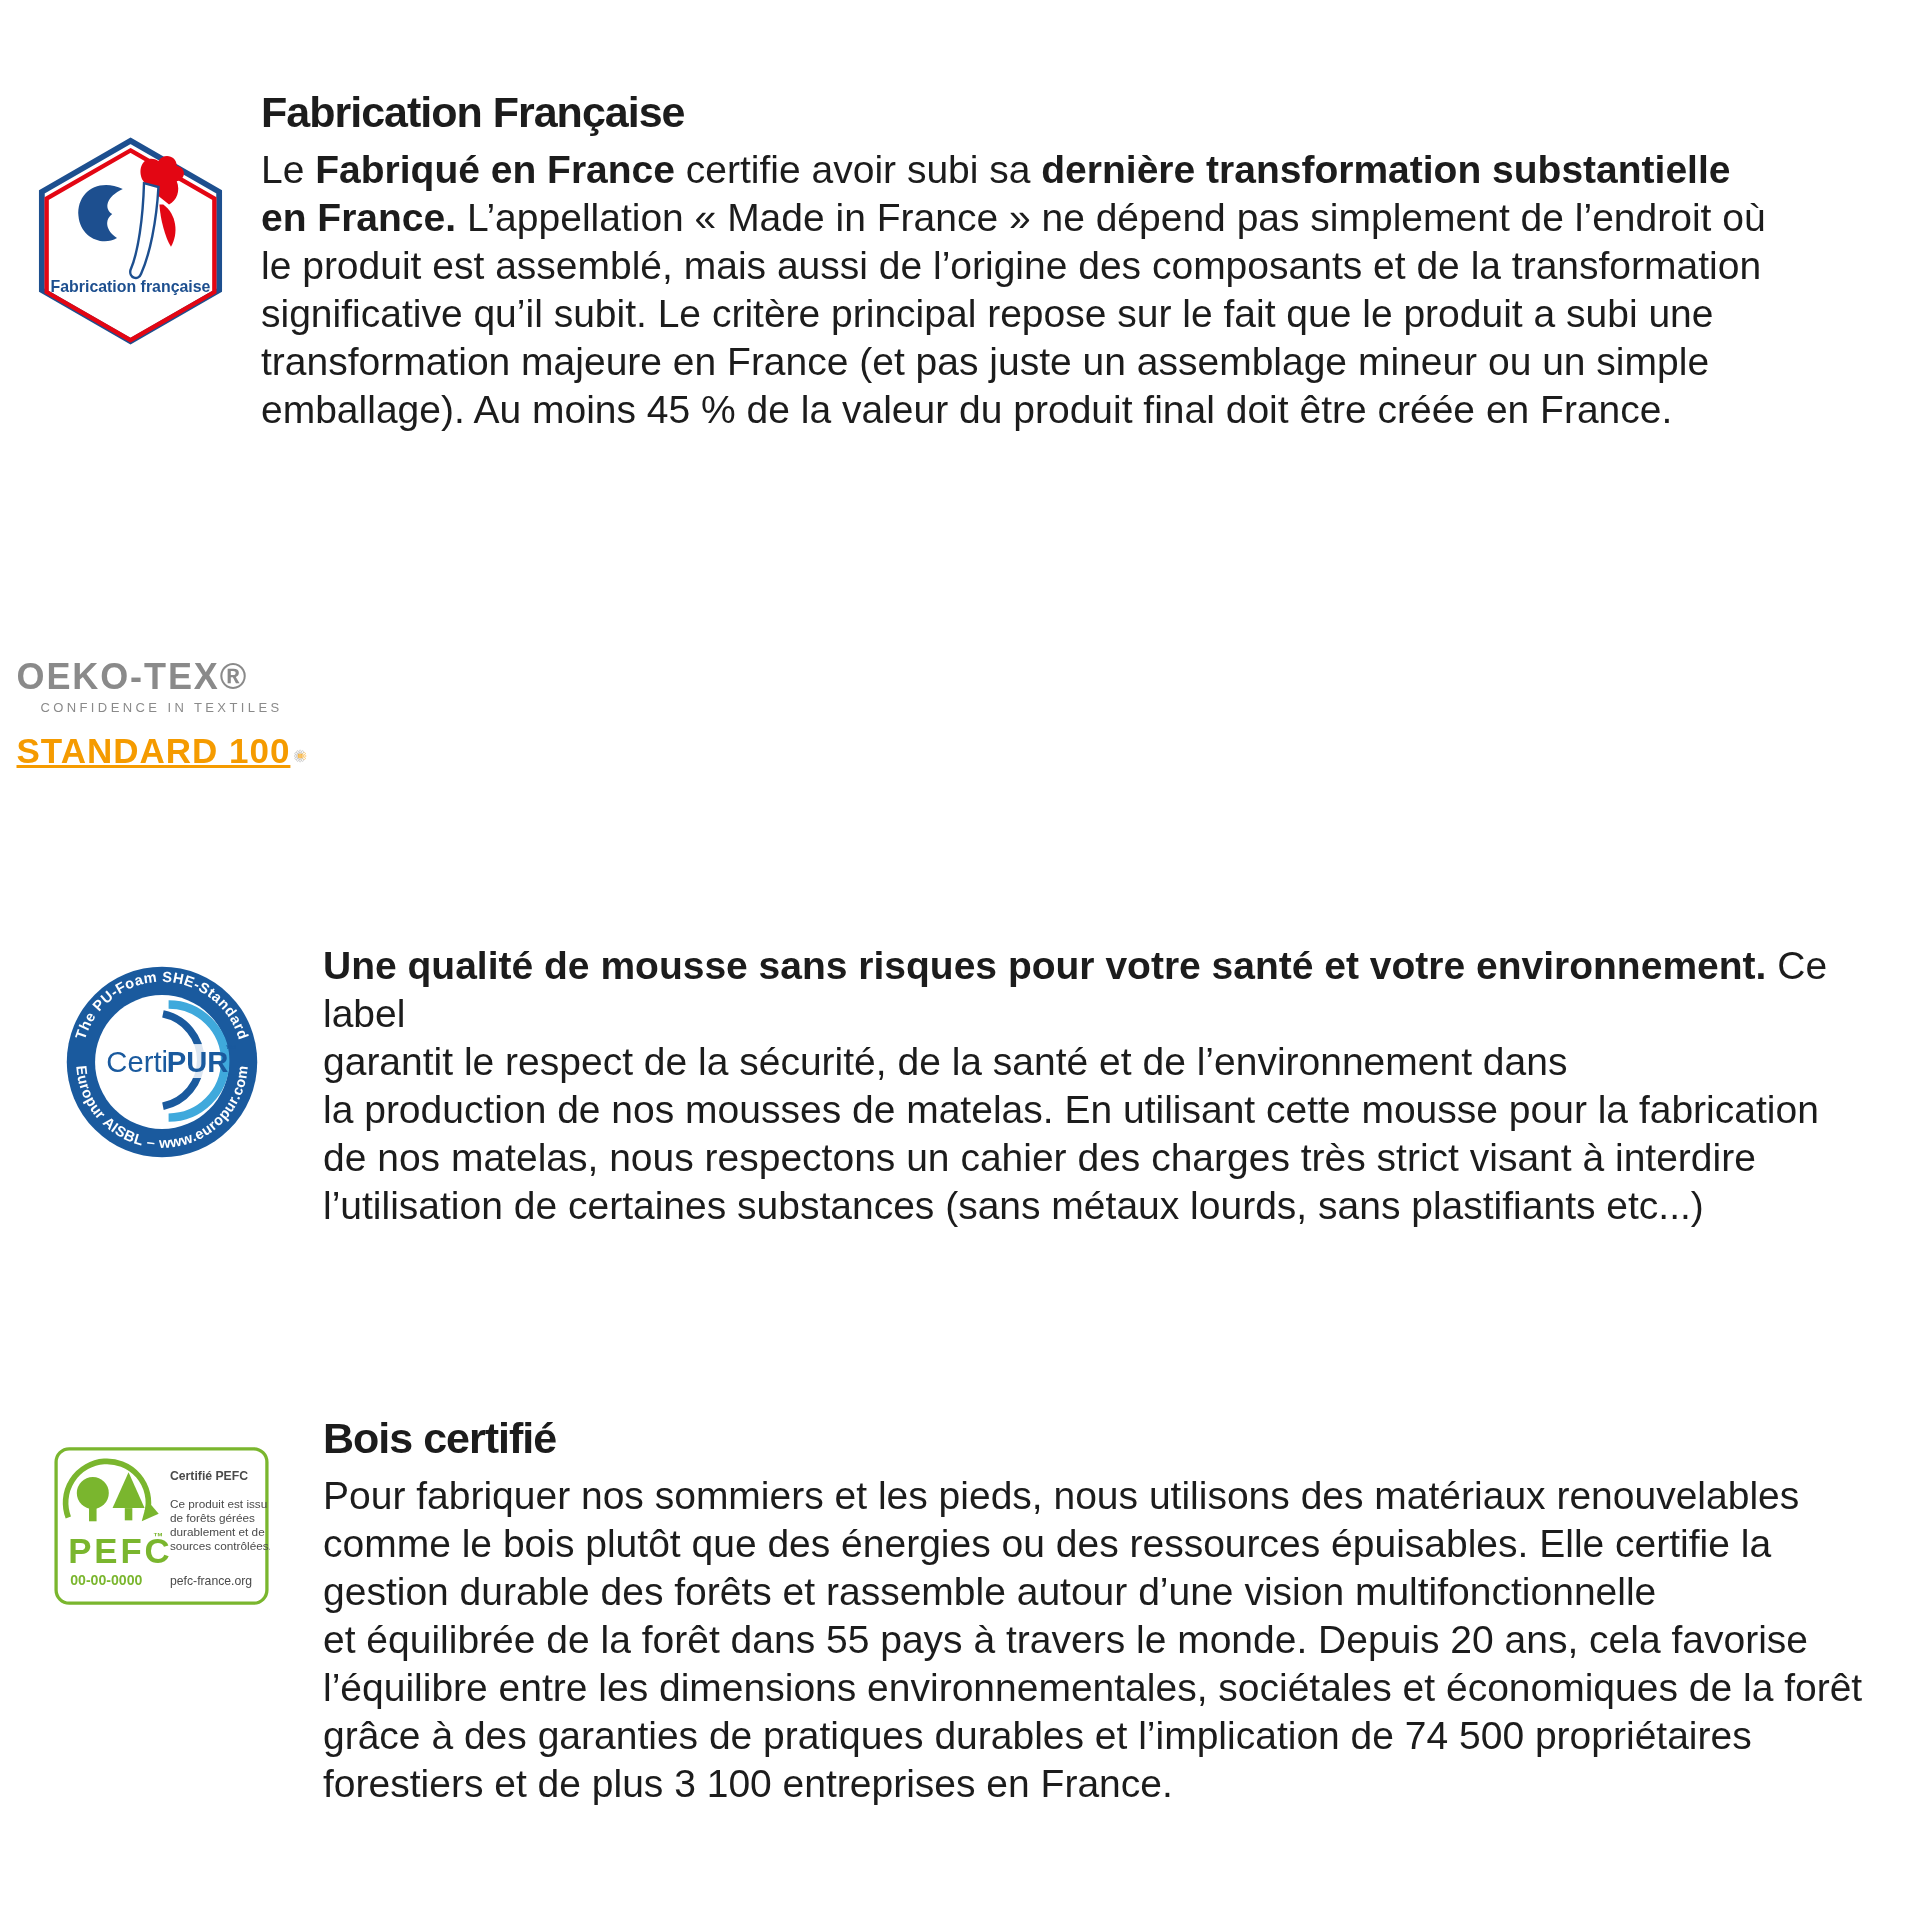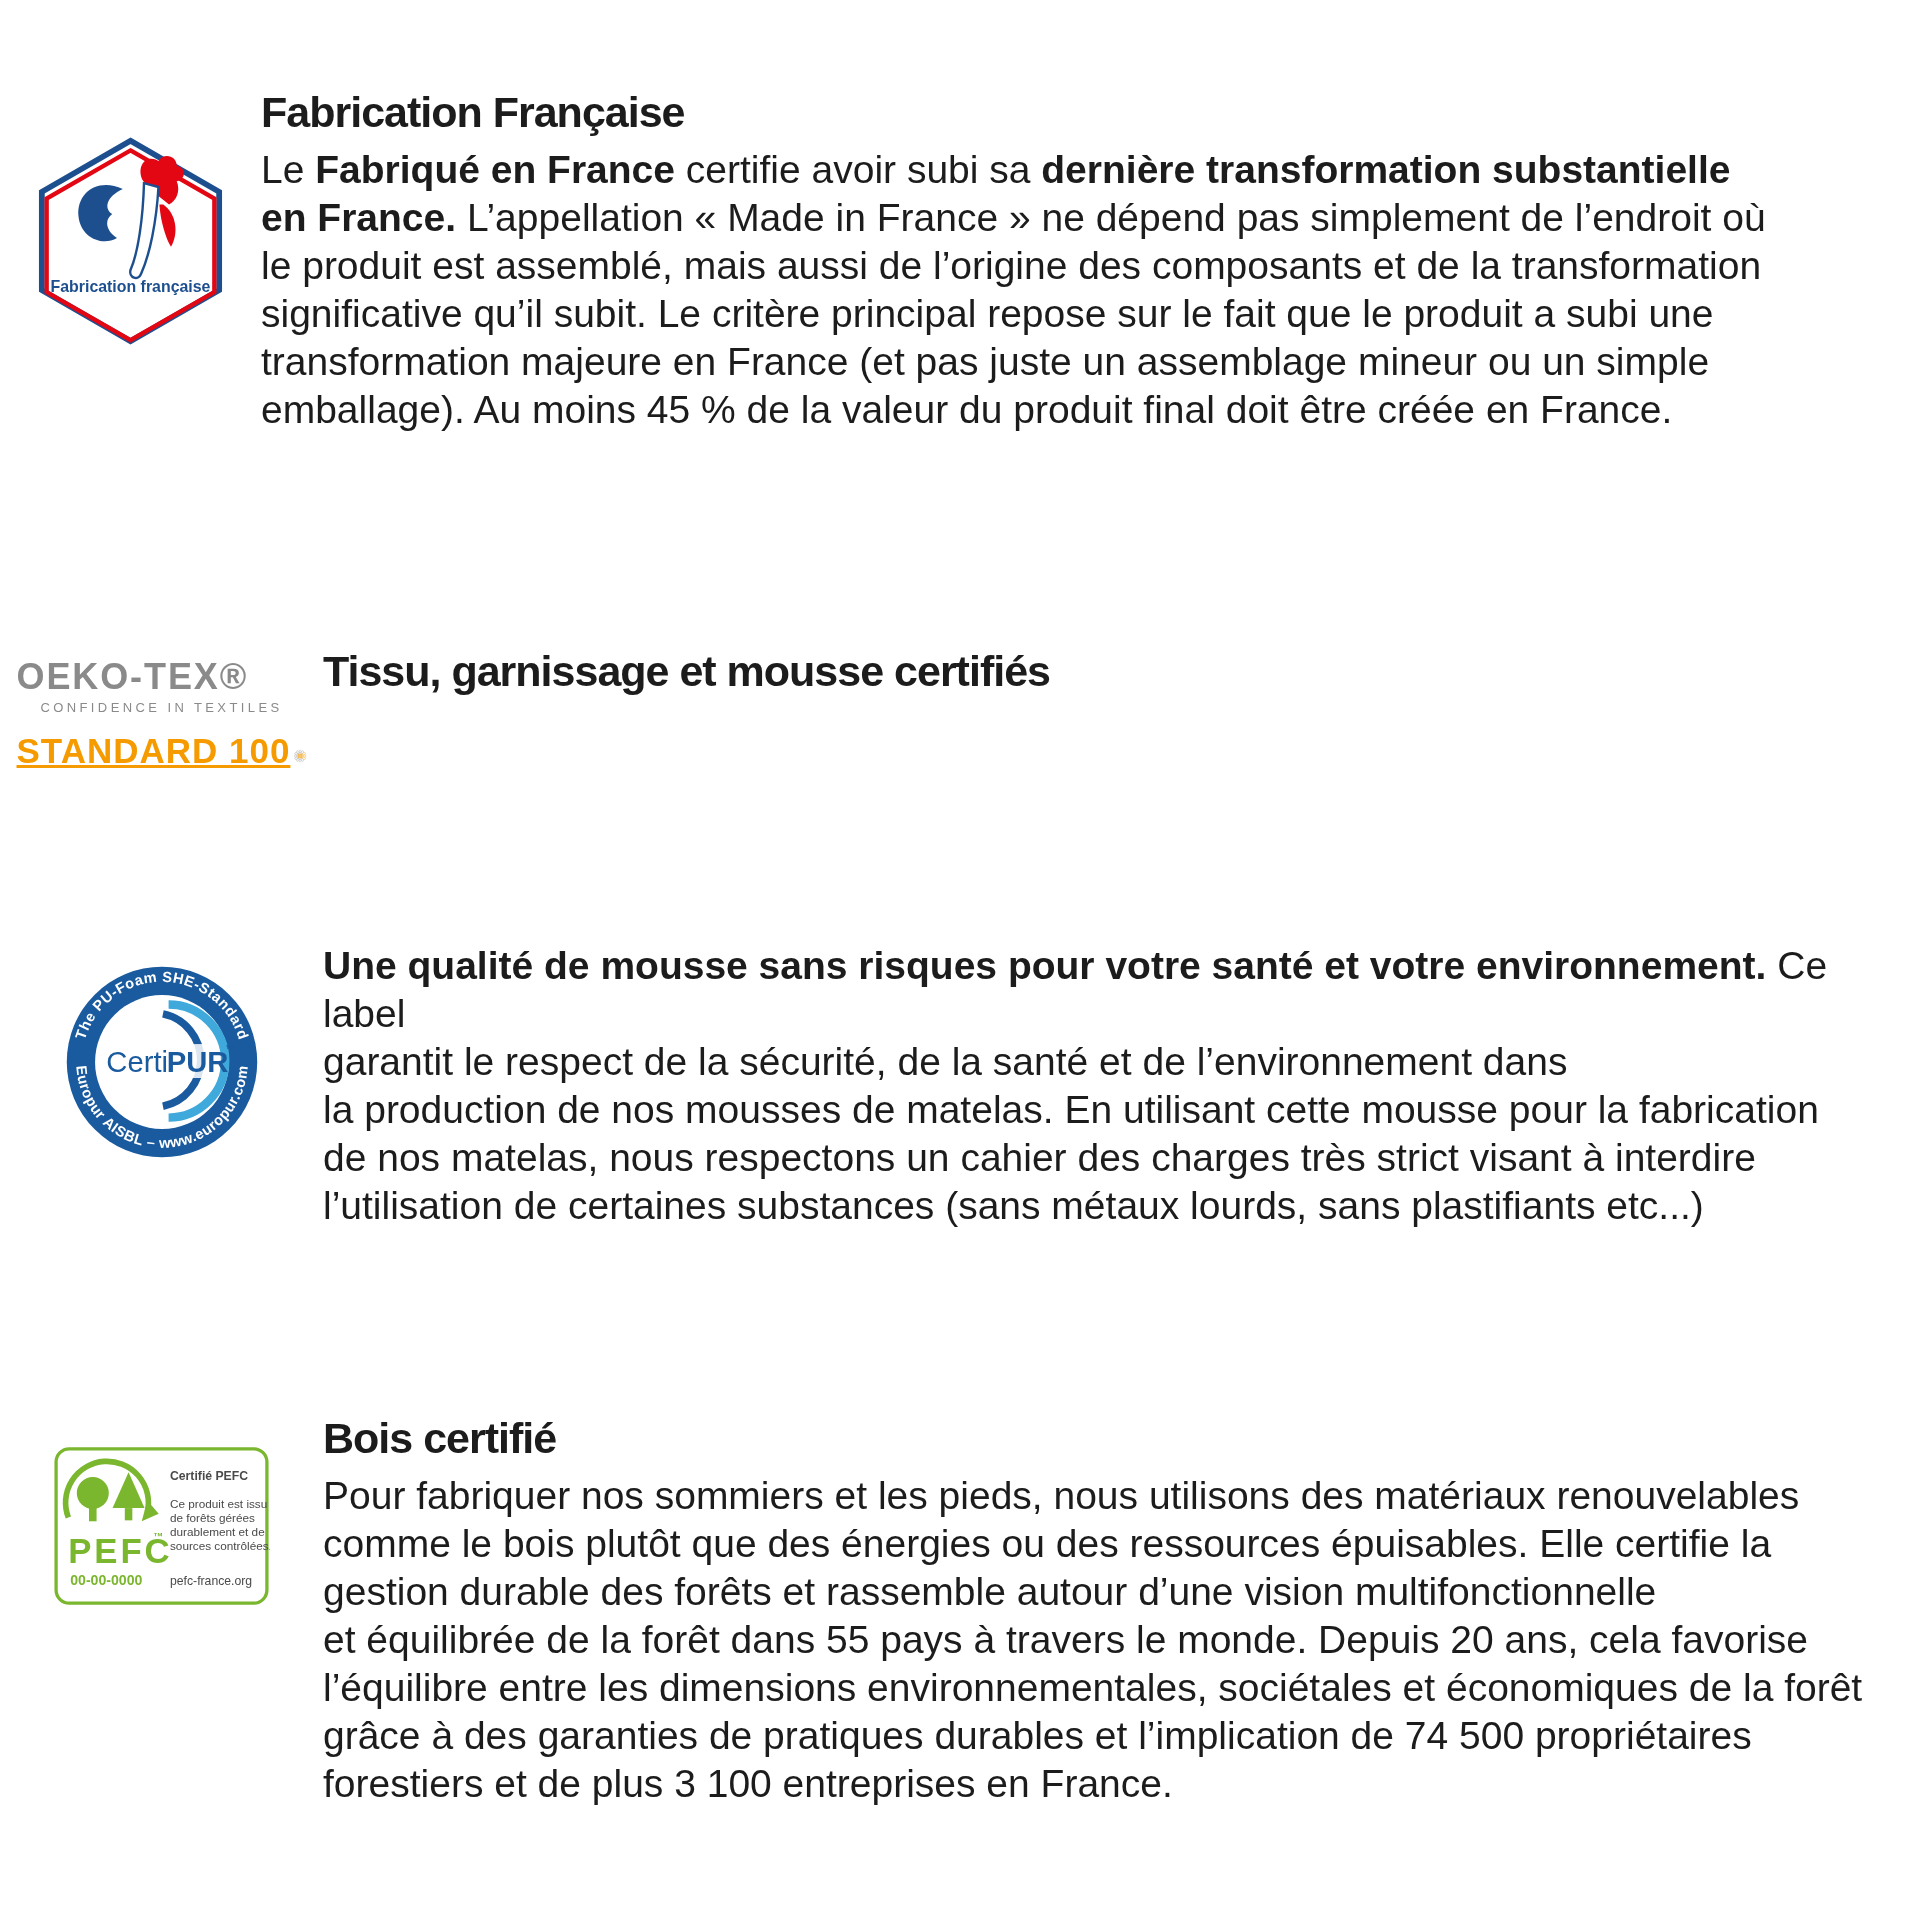--- a/index.html
+++ b/index.html
@@ -99,21 +99,20 @@
             <line x1="-11" y1="-5.5" x2="11" y2="-5.5"></line>
             <line x1="-11" y1="5.5" x2="11" y2="5.5"></line>
             <line x1="0" y1="-13" x2="0" y2="13"></line>
             <ellipse cx="0" cy="0" rx="6" ry="13"></ellipse>
           </g>
         </svg>
       </div>
     </div>
   </div>
   <div class="text-col">
-    <h1 class="title">Tissu, garnissage et mousse certifiés</h1>
   </div>
 </div>
 
 <div class="section s3">
   <div class="logo-col">
     <svg width="198" height="198" viewBox="0 0 210 210">
       <circle cx="105" cy="105" r="101" fill="#1a5a9e"></circle>
       <circle cx="105" cy="105" r="71" fill="#ffffff"></circle>
       <defs>
         <path id="arcTop" d="M 20 105 A 85 85 0 0 1 190 105"></path>

